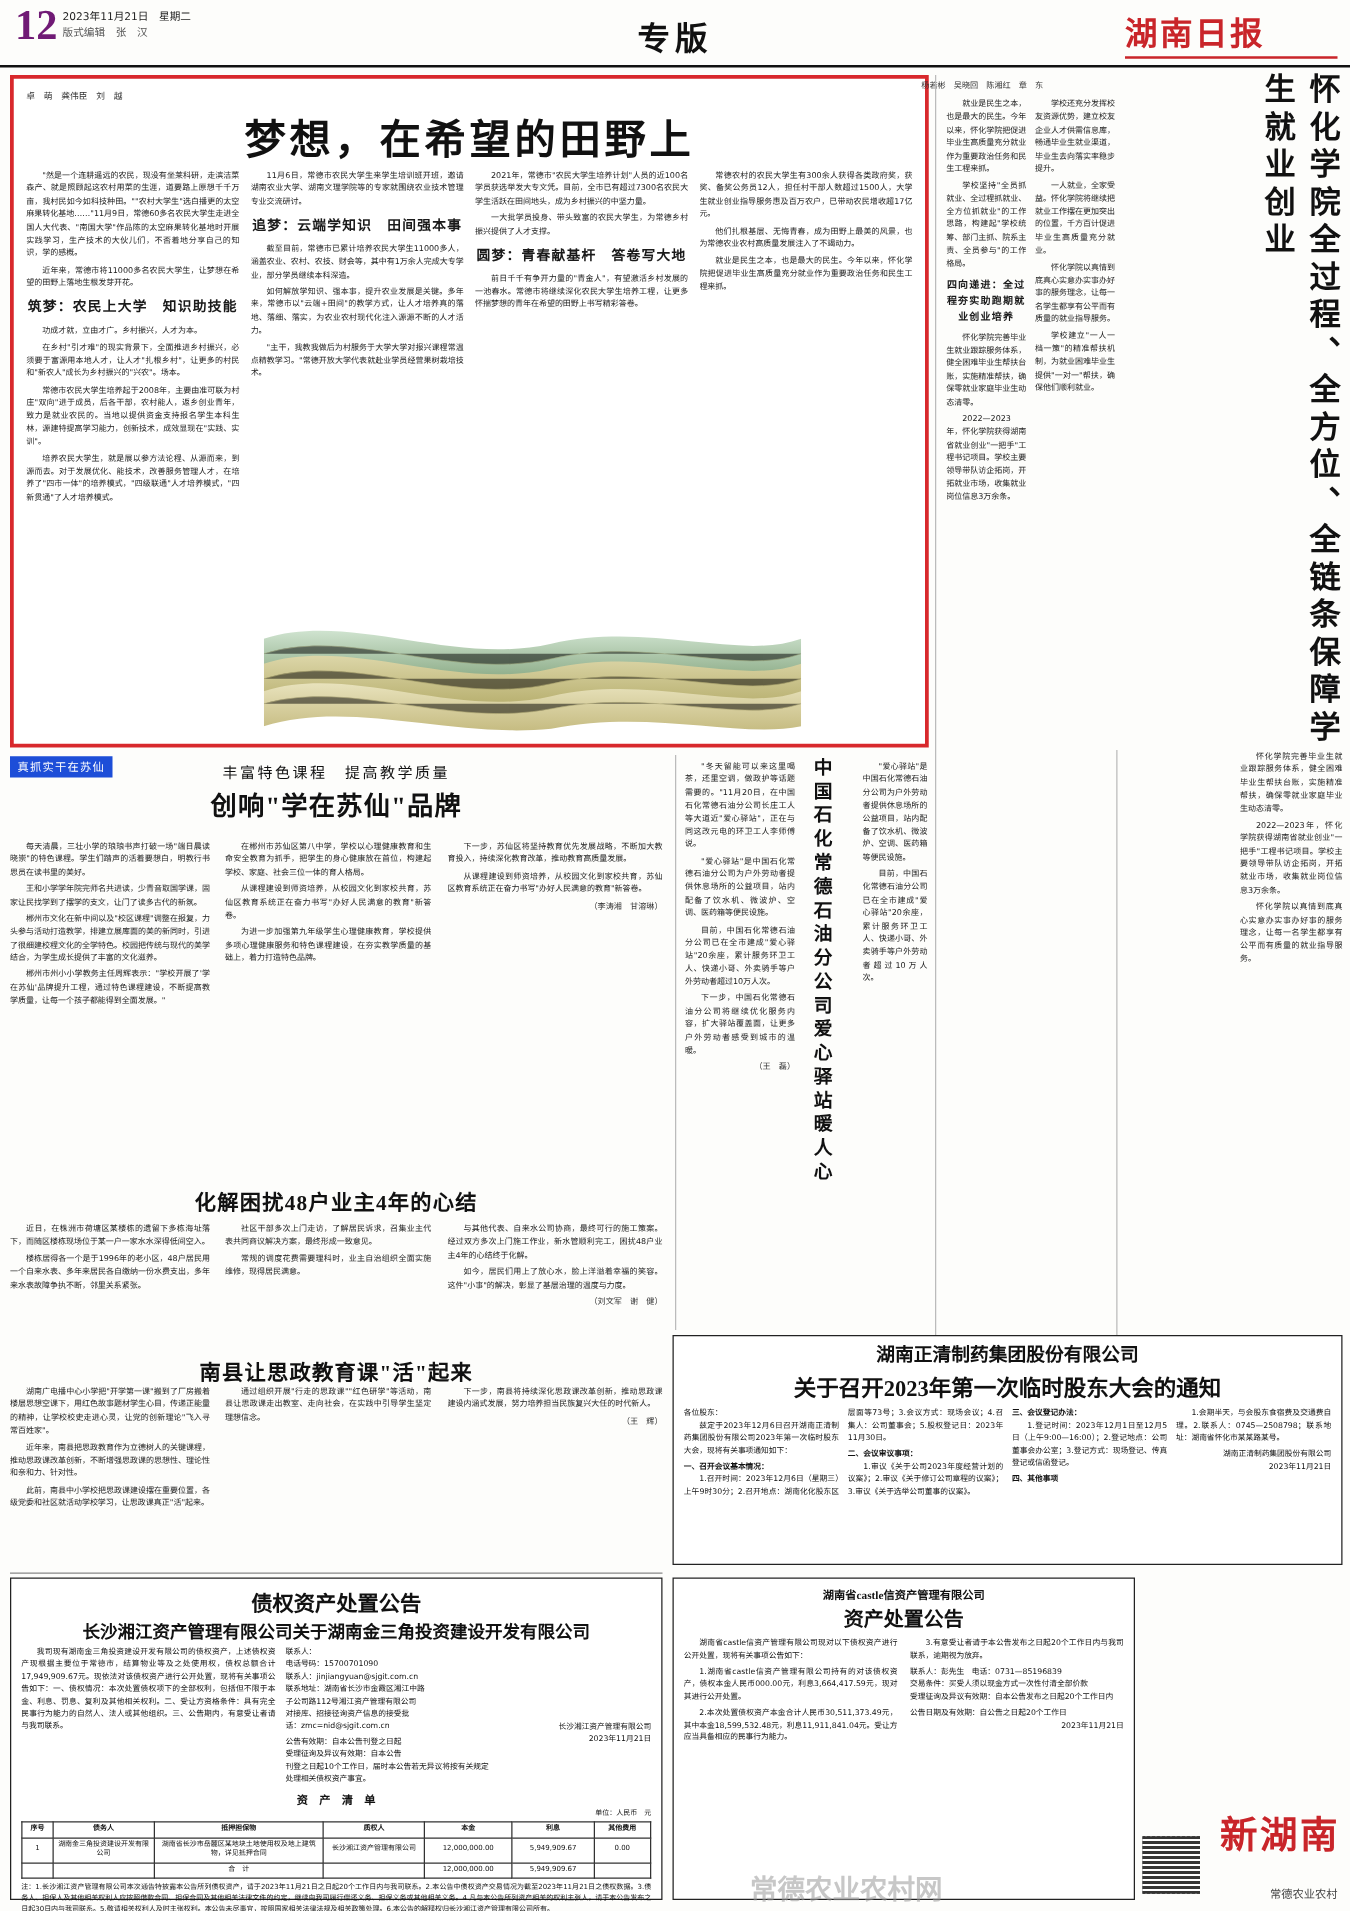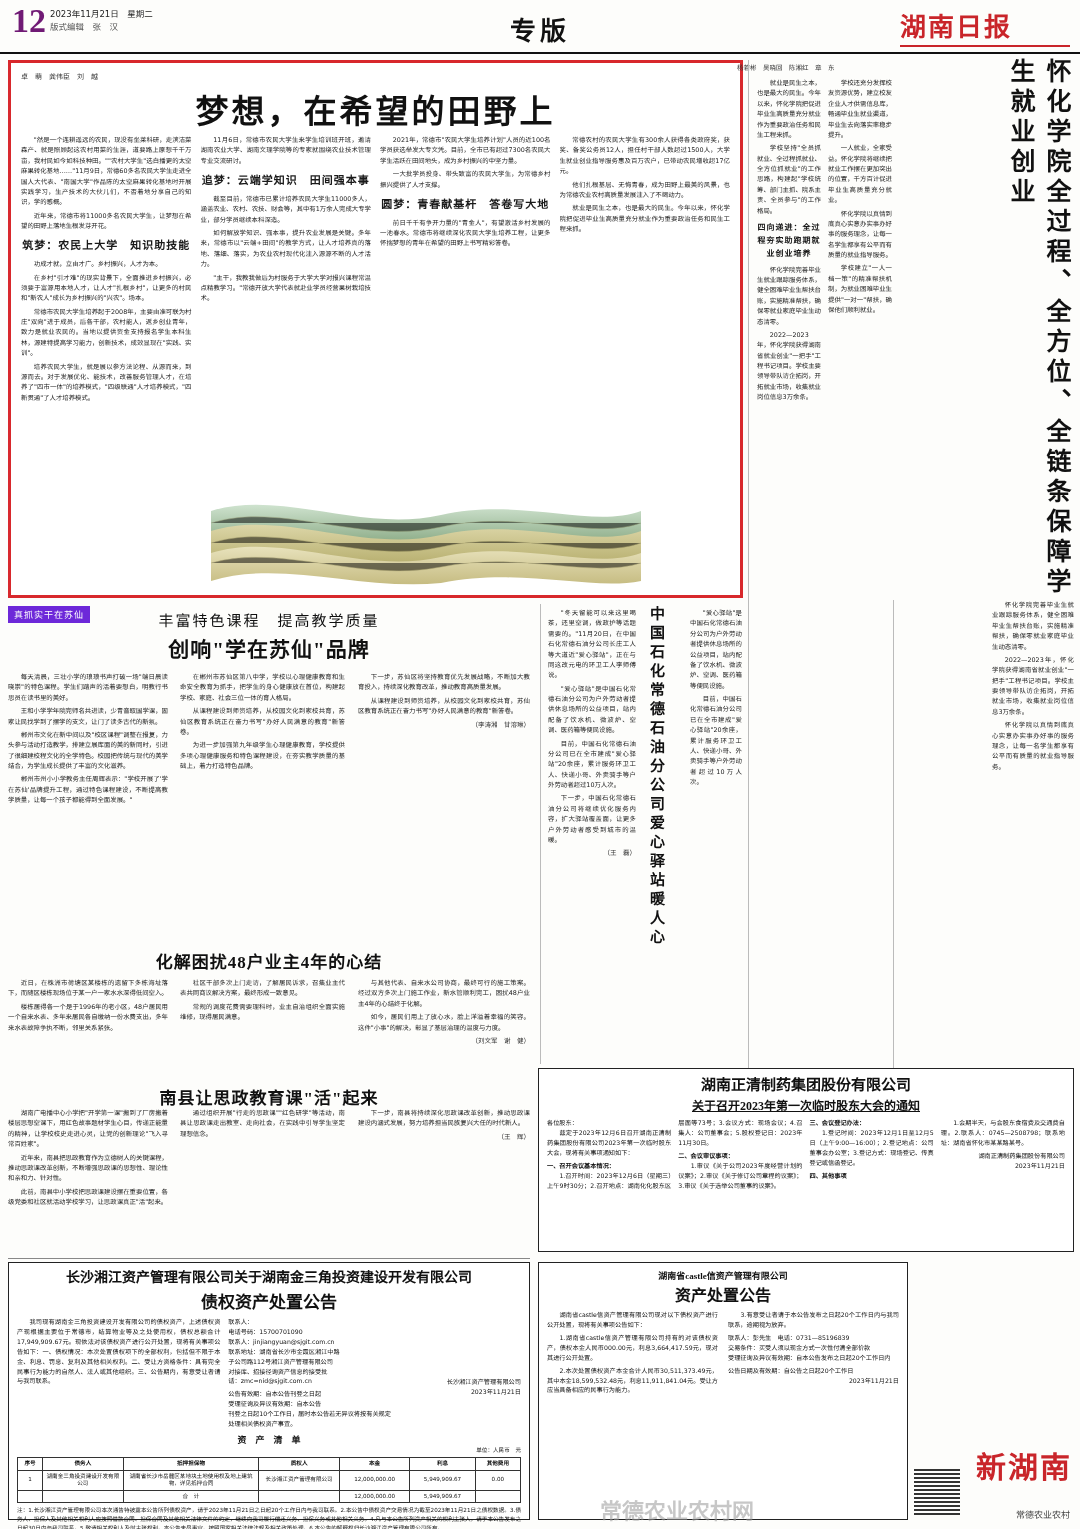--- a/index.html
+++ b/index.html
@@ -84,29 +84,29 @@
     font-size:25px;font-weight:bold;letter-spacing:5px;
     font-family:"Liberation Serif",serif;
   }
 
   
   .col{position:absolute;}
   .rule-v{position:absolute;width:1px;background:#bbb;}
   .rule-h{position:absolute;height:1px;background:#888;}
 
   .badge{
-    display:inline-block;background:#6d28d9;color:#fff;font-size:9px;
+    display:inline-block;background:#1d4ed8;color:#fff;font-size:9px;
     padding:2px 6px;font-family:"DejaVu Sans",sans-serif;letter-spacing:1px;
   }
   .h-main{
     font-size:21px;font-weight:bold;text-align:center;letter-spacing:1px;
     font-family:"Liberation Serif",serif;margin:3px 0 5px;
   }
   .h-kicker{
-    font-size:15px;text-align:center;letter-spacing:2px;margin-bottom:1px;
+    font-size:12px;text-align:center;letter-spacing:2px;margin-bottom:1px;
     font-family:Liberation Sans, sans-serif;
   }
   .h-mid{
     font-size:17px;font-weight:bold;text-align:center;letter-spacing:1px;
     font-family:"Liberation Serif",serif;margin:6px 0 5px;
   }
 
   
   .vmid{
     writing-mode:vertical-rl;text-orientation:upright;
@@ -334,22 +334,22 @@
     <div class="vmid">中国石化常德石油分公司爱心驿站暖人心</div>
   </div>
   <div class="col body-col" style="left:690px;top:608px;width:52px;height:440px;overflow:hidden;">
     <p>"爱心驿站"是中国石化常德石油分公司为户外劳动者提供休息场所的公益项目，站内配备了饮水机、微波炉、空调、医药箱等便民设施。</p>
     <p>目前，中国石化常德石油分公司已在全市建成"爱心驿站"20余座，累计服务环卫工人、快递小哥、外卖骑手等户外劳动者超过10万人次。</p>
   </div>
 
   <div class="rule-h" style="left:8px;top:1258px;width:522px;"></div>
 
   <div class="notice" style="left:8px;top:1262px;width:522px;height:258px;">
+    <div class="notice-title" style="font-size:17px;margin-bottom:4px;">债权资产处置公告</div>
     <div class="notice-title" style="font-size:14px;line-height:1.35;">长沙湘江资产管理有限公司关于湖南金三角投资建设开发有限公司</div>
-    <div class="notice-title" style="font-size:17px;margin-bottom:4px;">债权资产处置公告</div>
     <div style="display:flex;gap:8px;">
       <div class="notice-body" style="flex:1.25;">
         <p>我司现有湖南金三角投资建设开发有限公司的债权资产，上述债权资产现根据主要位于常德市，结算物业等及之处使用权，债权总额合计17,949,909.67元。现依法对该债权资产进行公开处置，现将有关事项公告如下：一、债权情况：本次处置债权项下的全部权利，包括但不限于本金、利息、罚息、复利及其他相关权利。二、受让方资格条件：具有完全民事行为能力的自然人、法人或其他组织。三、公告期内，有意受让者请与我司联系。</p>
       </div>
       <div class="notice-body" style="flex:1;">
         <div>联系人：</div>
         <div>电话号码：15700701090</div>
         <div>联系人：jinjiangyuan@sjgit.com.cn</div>
         <div>联系地址：湖南省长沙市金霞区湘江中路</div>
         <div>子公司路112号湘江资产管理有限公司</div>
@@ -397,21 +397,21 @@
           <td>5,949,909.67</td>
           <td></td>
         </tr>
       </tbody>
     </table>
     <div class="small-note" style="margin-top:3px;">注：1.长沙湘江资产管理有限公司本次通告特披露本公告所列债权资产，请于2023年11月21日之日起20个工作日内与我司联系。2.本公告中债权资产交易情况为截至2023年11月21日之债权数据。3.债务人、担保人及其他相关权利人应按照借款合同、担保合同及其他相关法律文件的约定，继续向我司履行偿还义务、担保义务或其他相关义务。4.凡与本公告所列资产相关的权利主张人，请于本公告发布之日起30日内与我司联系。5.敬请相关权利人及时主张权利。本公告未尽事宜，按照国家相关法律法规及相关政策处理。6.本公告的解释权归长沙湘江资产管理有限公司所有。</div>
   </div>
 
   <div class="notice" style="left:538px;top:1068px;width:536px;height:184px;">
     <div class="notice-title" style="font-size:15px;line-height:1.4;">湖南正清制药集团股份有限公司</div>
-    <div class="notice-title" style="font-size:12px;margin-bottom:4px;text-decoration:underline;">关于召开2023年第一次临时股东大会的通知</div>
+    <div class="notice-title" style="font-size:18px;margin-bottom:4px;">关于召开2023年第一次临时股东大会的通知</div>
     <div class="notice-body cols4">
       <div>各位股东：</div>
       <p>兹定于2023年12月6日召开湖南正清制药集团股份有限公司2023年第一次临时股东大会，现将有关事项通知如下：</p>
       <div style="font-weight:bold;">一、召开会议基本情况：</div>
       <p>1.召开时间：2023年12月6日（星期三）上午9时30分；2.召开地点：湖南化化股东区层面等73号；3.会议方式：现场会议；4.召集人：公司董事会；5.股权登记日：2023年11月30日。</p>
       <div style="font-weight:bold;">二、会议审议事项：</div>
       <p>1.审议《关于公司2023年度经营计划的议案》；2.审议《关于修订公司章程的议案》；3.审议《关于选举公司董事的议案》。</p>
       <div style="font-weight:bold;">三、会议登记办法：</div>
       <p>1.登记时间：2023年12月1日至12月5日（上午9:00—16:00）；2.登记地点：公司董事会办公室；3.登记方式：现场登记、传真登记或信函登记。</p>
       <div style="font-weight:bold;">四、其他事项</div>

